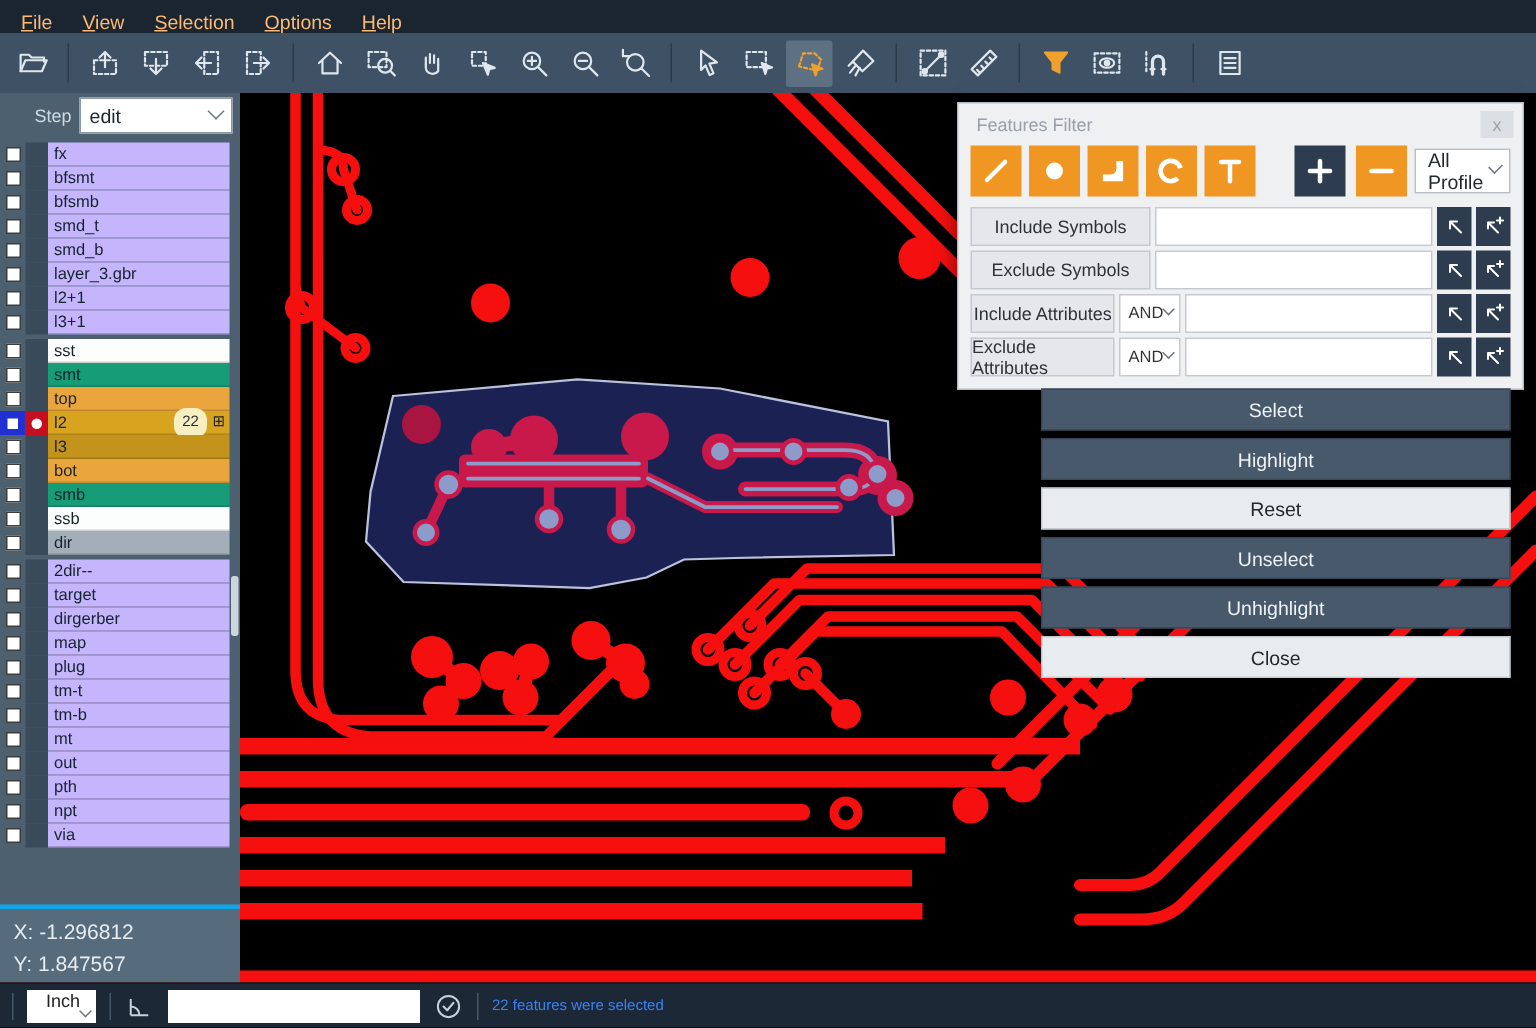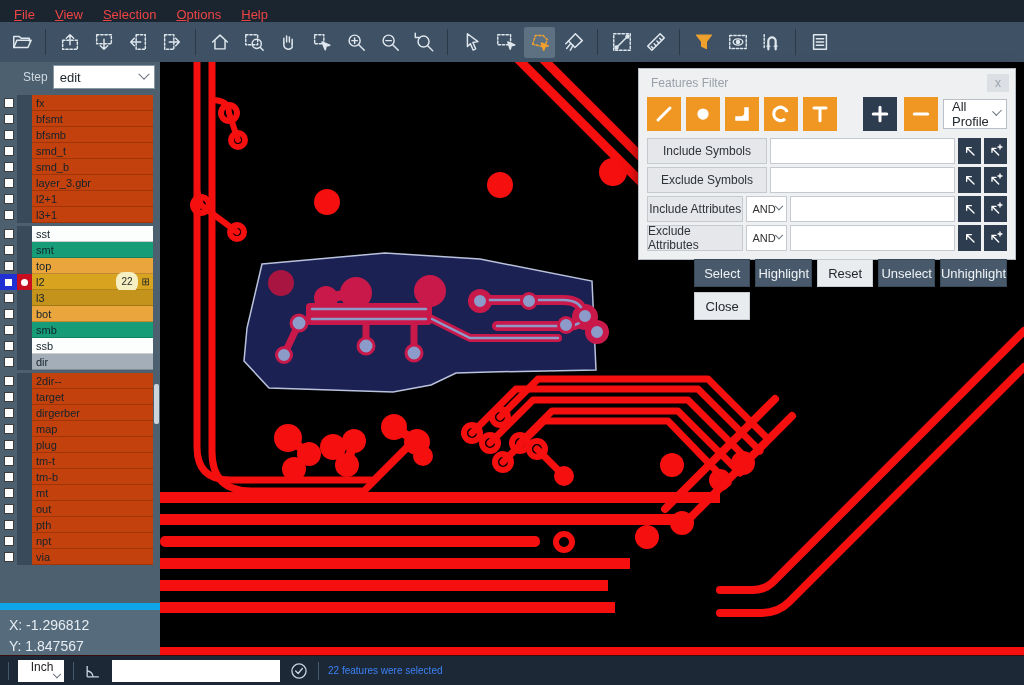--- a/index.html
+++ b/index.html
@@ -3,21 +3,21 @@
 <meta charset="utf-8">
 <style>
   * { margin:0; padding:0; box-sizing:border-box; }
   html,body { width:1024px; height:685px; overflow:hidden; background:#000;
               font-family:"Liberation Sans", sans-serif; }
   #root { position:relative; width:1024px; height:685px; background:#1a2530; }
 
   
   #menubar { position:absolute; left:0; top:0; width:1024px; height:22px;
              background:#1a2530; display:flex; align-items:center; padding-left:4px; }
-  .menu-item { display:inline-block; color:#ef4444; font-size:13px; padding:0 10px;
+  .menu-item { display:inline-block; color:#fdba74; font-size:13px; padding:0 10px;
                height:14px; line-height:21px; }
   .menu-item::first-letter { text-decoration:underline; }
 
   
   #toolbar { position:absolute; left:0; top:22px; width:1024px; height:40px;
              background:#3f5164; display:flex; align-items:center; padding-left:6px; gap:3px; }
   .tbtn { width:31px; height:31px; display:flex; align-items:center; justify-content:center;
           border-radius:2px; flex:0 0 auto; }
   .tbtn.active { background:#5d7183; }
   .tbtn svg { stroke:#dfe7ee; }
@@ -39,31 +39,31 @@
   .cb-cell { width:17px; display:flex; align-items:center; justify-content:center; }
   .cb-box { width:10px; height:10px; background:#fff; border:1.5px solid #3d3d3d; }
   .cb-cell.sel { background:#2030d2; }
   .cb-cell.sel .cb-box { width:7px; height:7px; border:none; }
   .gutter { width:15px; background:#394a5a; display:flex; align-items:center; justify-content:center; }
   .gutter.sel { background:#c60e20; }
   .dot { width:7px; height:7px; border-radius:50%; background:#fff; }
   .layer-label { flex:1; margin-right:7px; font-size:11px; color:#14232d;
                  display:flex; align-items:center; padding:0 3px 0 4px;
                  border-bottom:1px solid rgba(0,0,0,.18); }
-  .c-teal { background:#c2410c; } .c-white { background:#fcfdfd; }
+  .c-teal { background:#c4b5fd; } .c-white { background:#fcfdfd; }
   .c-green { background:#169d78; } .c-amber { background:#eaa63d; }
   .c-gold { background:#d8a41f; } .c-golddark { background:#c3931c; }
   .c-gray { background:#a3aeb9; }
   .badge { margin-left:auto; background:#f5efc2; border-radius:8px; padding:4px 5px;
            font-size:10px; color:#2a2a2a; line-height:12px; }
   .grid-ic { margin-left:4px; font-size:10px; color:#20262c; line-height:10px; }
   .side-scroll { position:absolute; right:1px; top:322px; width:5px; height:40px;
                  background:#ccd5dc; border-radius:2px; }
   .side-fill { flex:1; }
-  .coords { height:52px; border-top:7px solid #0ea5e9; background:#566b7b;
+  .coords { height:52px; border-top:3px solid #0ea5e9; background:#566b7b;
             padding:5px 9px; color:#e6edf3; font-size:14px; line-height:21px; }
 
   
   #canvas { position:absolute; left:160px; top:62px; width:864px; height:593px; background:#000; }
 
   
   #dialog { position:absolute; left:638px; top:68px; width:378px; height:192px;
             background:#eef0f2; border:1px solid #b6bcc3; box-shadow:0 4px 12px rgba(0,0,0,.5); }
   .dlg-title { height:25px; display:flex; align-items:center; padding:2px 6px 0 12px; }
   .dlg-title-text { flex:1; color:#99a0a9; font-size:12px; }
@@ -79,21 +79,21 @@
   .profile-combo .chev { margin-left:auto; }
   .frow { display:flex; align-items:center; gap:3px; padding:0 8px; margin-bottom:3px; height:26px; }
   .flabel { width:120px; height:26px; background:#e5e7ea; border:1px solid #c5cad0;
             display:flex; align-items:center; justify-content:center; font-size:12px; color:#2e3338; }
   .andsel { width:48px; height:26px; background:#fff; border:1px solid #c5cad0; font-size:11px;
             color:#333; display:flex; align-items:center; padding:0 4px 0 5px; }
   .andsel .chev { margin-left:auto; width:6px; height:6px; }
   .finput { flex:1; height:26px; background:#fff; border:1px solid #c5cad0; font-size:12px; padding:0 4px; }
   .abtn { width:23px; height:26px; background:#2d3c4e; display:flex; align-items:center;
           justify-content:center; flex:0 0 auto; }
-  .dlg-actions { display:grid; grid-template-columns:1fr 1fr 1fr 1fr 1fr; gap:5px; padding:5px 8px 0 8px;margin-left:47px; }
+  .dlg-actions { display:grid; grid-template-columns:1fr; gap:5px; padding:5px 8px 0 8px;margin-left:47px; }
   .actbtn { height:28px; display:flex; align-items:center; justify-content:center; font-size:13px; }
   .actbtn.dark { background:#48596b; color:#eef2f5; border:1px solid #394959; }
   .actbtn.light { background:#e9ecef; color:#23282d; border:1px solid #c5cad0; }
 
   
   #statusbar { position:absolute; left:0; top:655px; width:1024px; height:30px; background:#1d2836;
                border-top:1px solid #3a0c0c; display:flex; align-items:center; gap:9px; padding-left:8px; }
   .ssep { width:1px; height:18px; background:#46596b; }
   .unit-combo { width:46px; height:22px; background:#fff; display:flex; align-items:center;
                 padding:0 4px 0 6px; font-size:12px; color:#222;flex-direction:column; }

